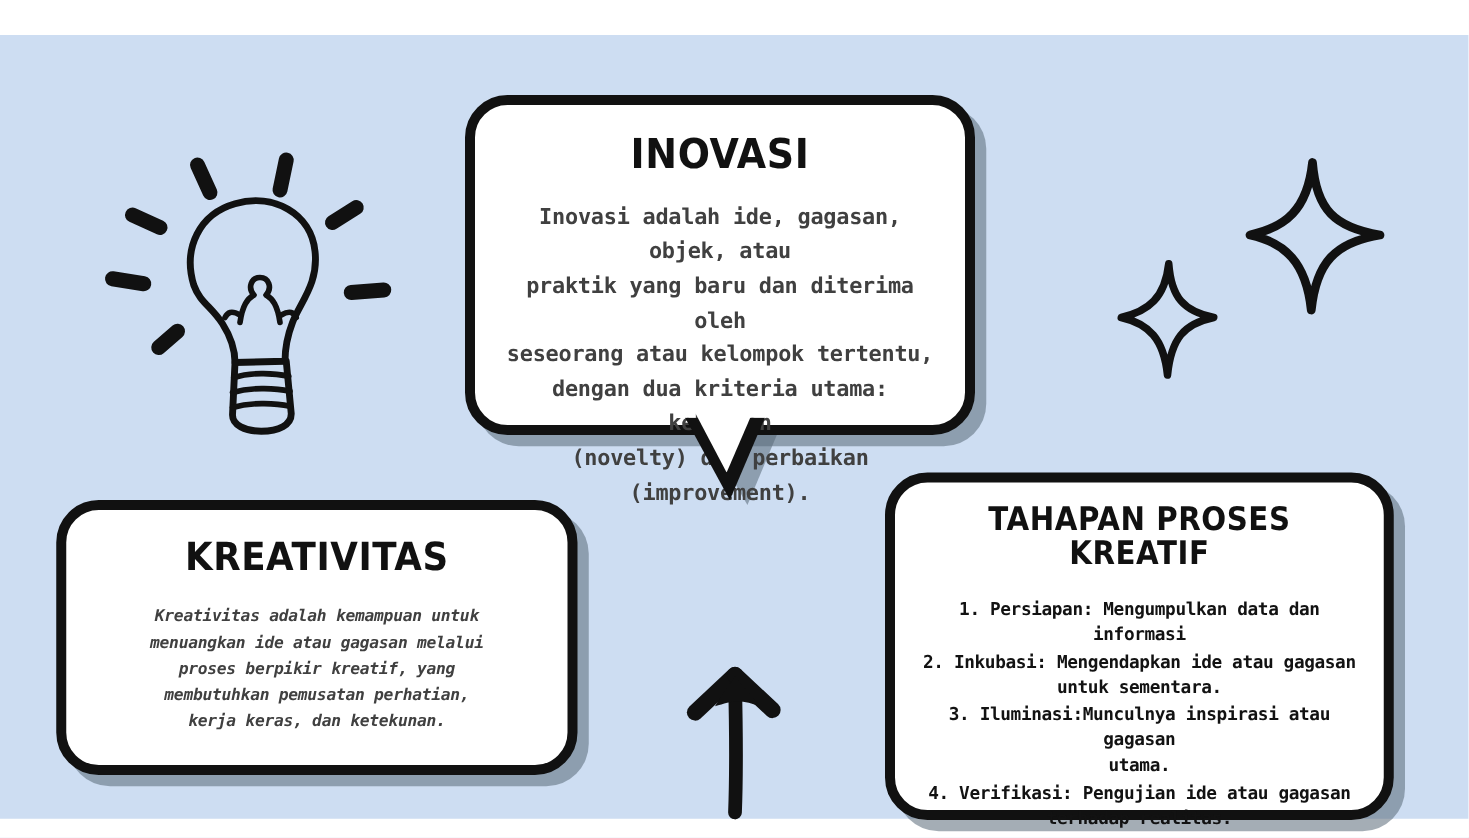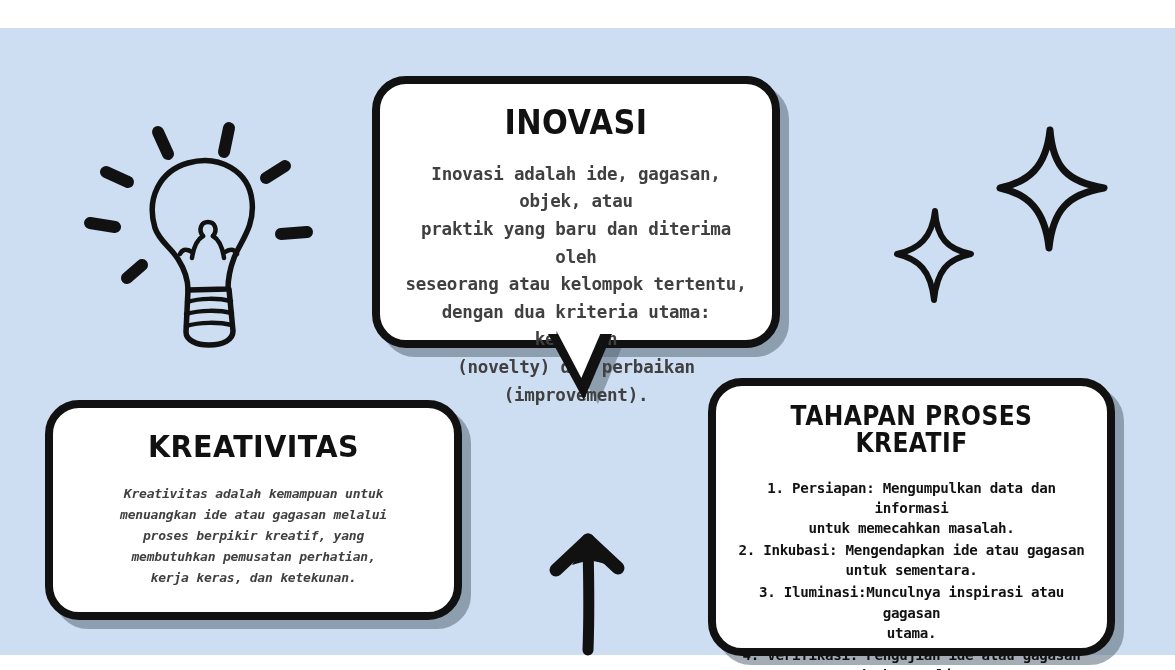--- a/index.html
+++ b/index.html
@@ -230,21 +230,20 @@
       <div>membutuhkan pemusatan perhatian,</div>
       <div>kerja keras, dan ketekunan.</div>
     </div>
   </div>
 
   <div class="box" id="tahapan-box">
     <div class="box-title">TAHAPAN PROSES KREATIF</div>
     <div class="steps">
       <div class="step">
         <div>1. Persiapan: Mengumpulkan data dan informasi</div>
-        <div>untuk memecahkan masalah.</div>
       </div>
       <div class="step">
         <div>2. Inkubasi: Mengendapkan ide atau gagasan</div>
         <div>untuk sementara.</div>
       </div>
       <div class="step">
         <div>3. Iluminasi:Munculnya inspirasi atau gagasan</div>
         <div>utama.</div>
       </div>
       <div class="step">

